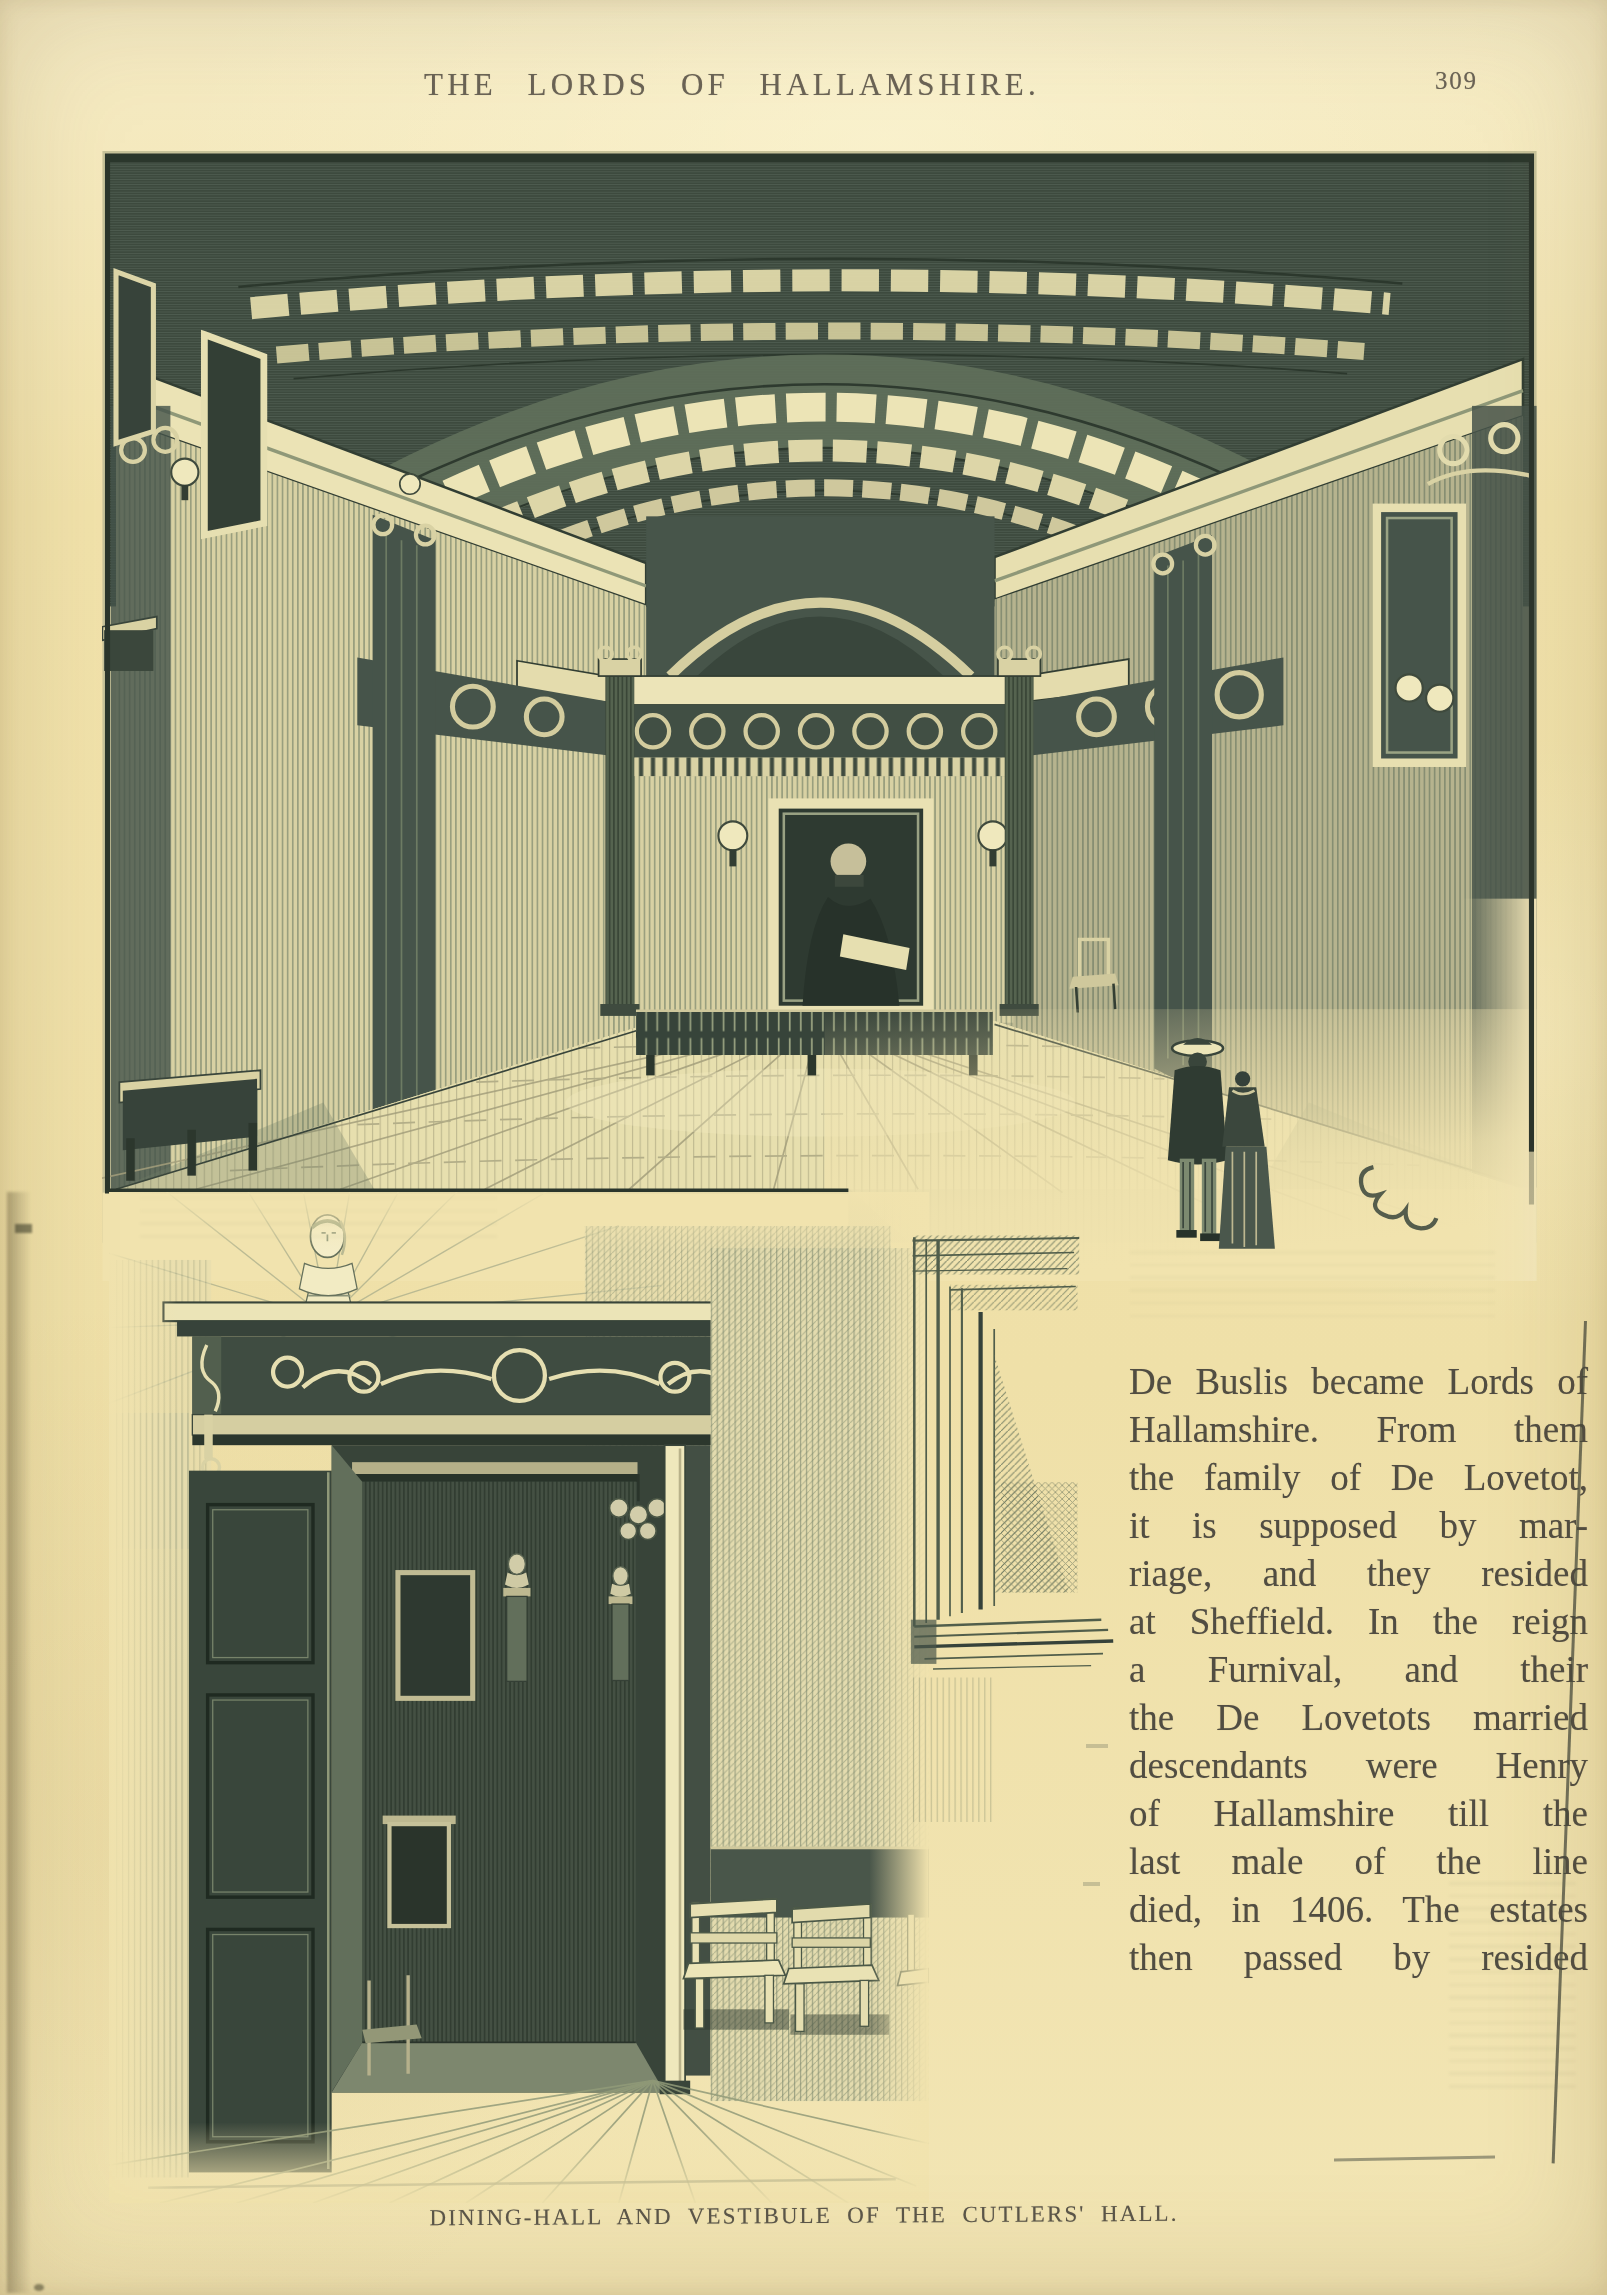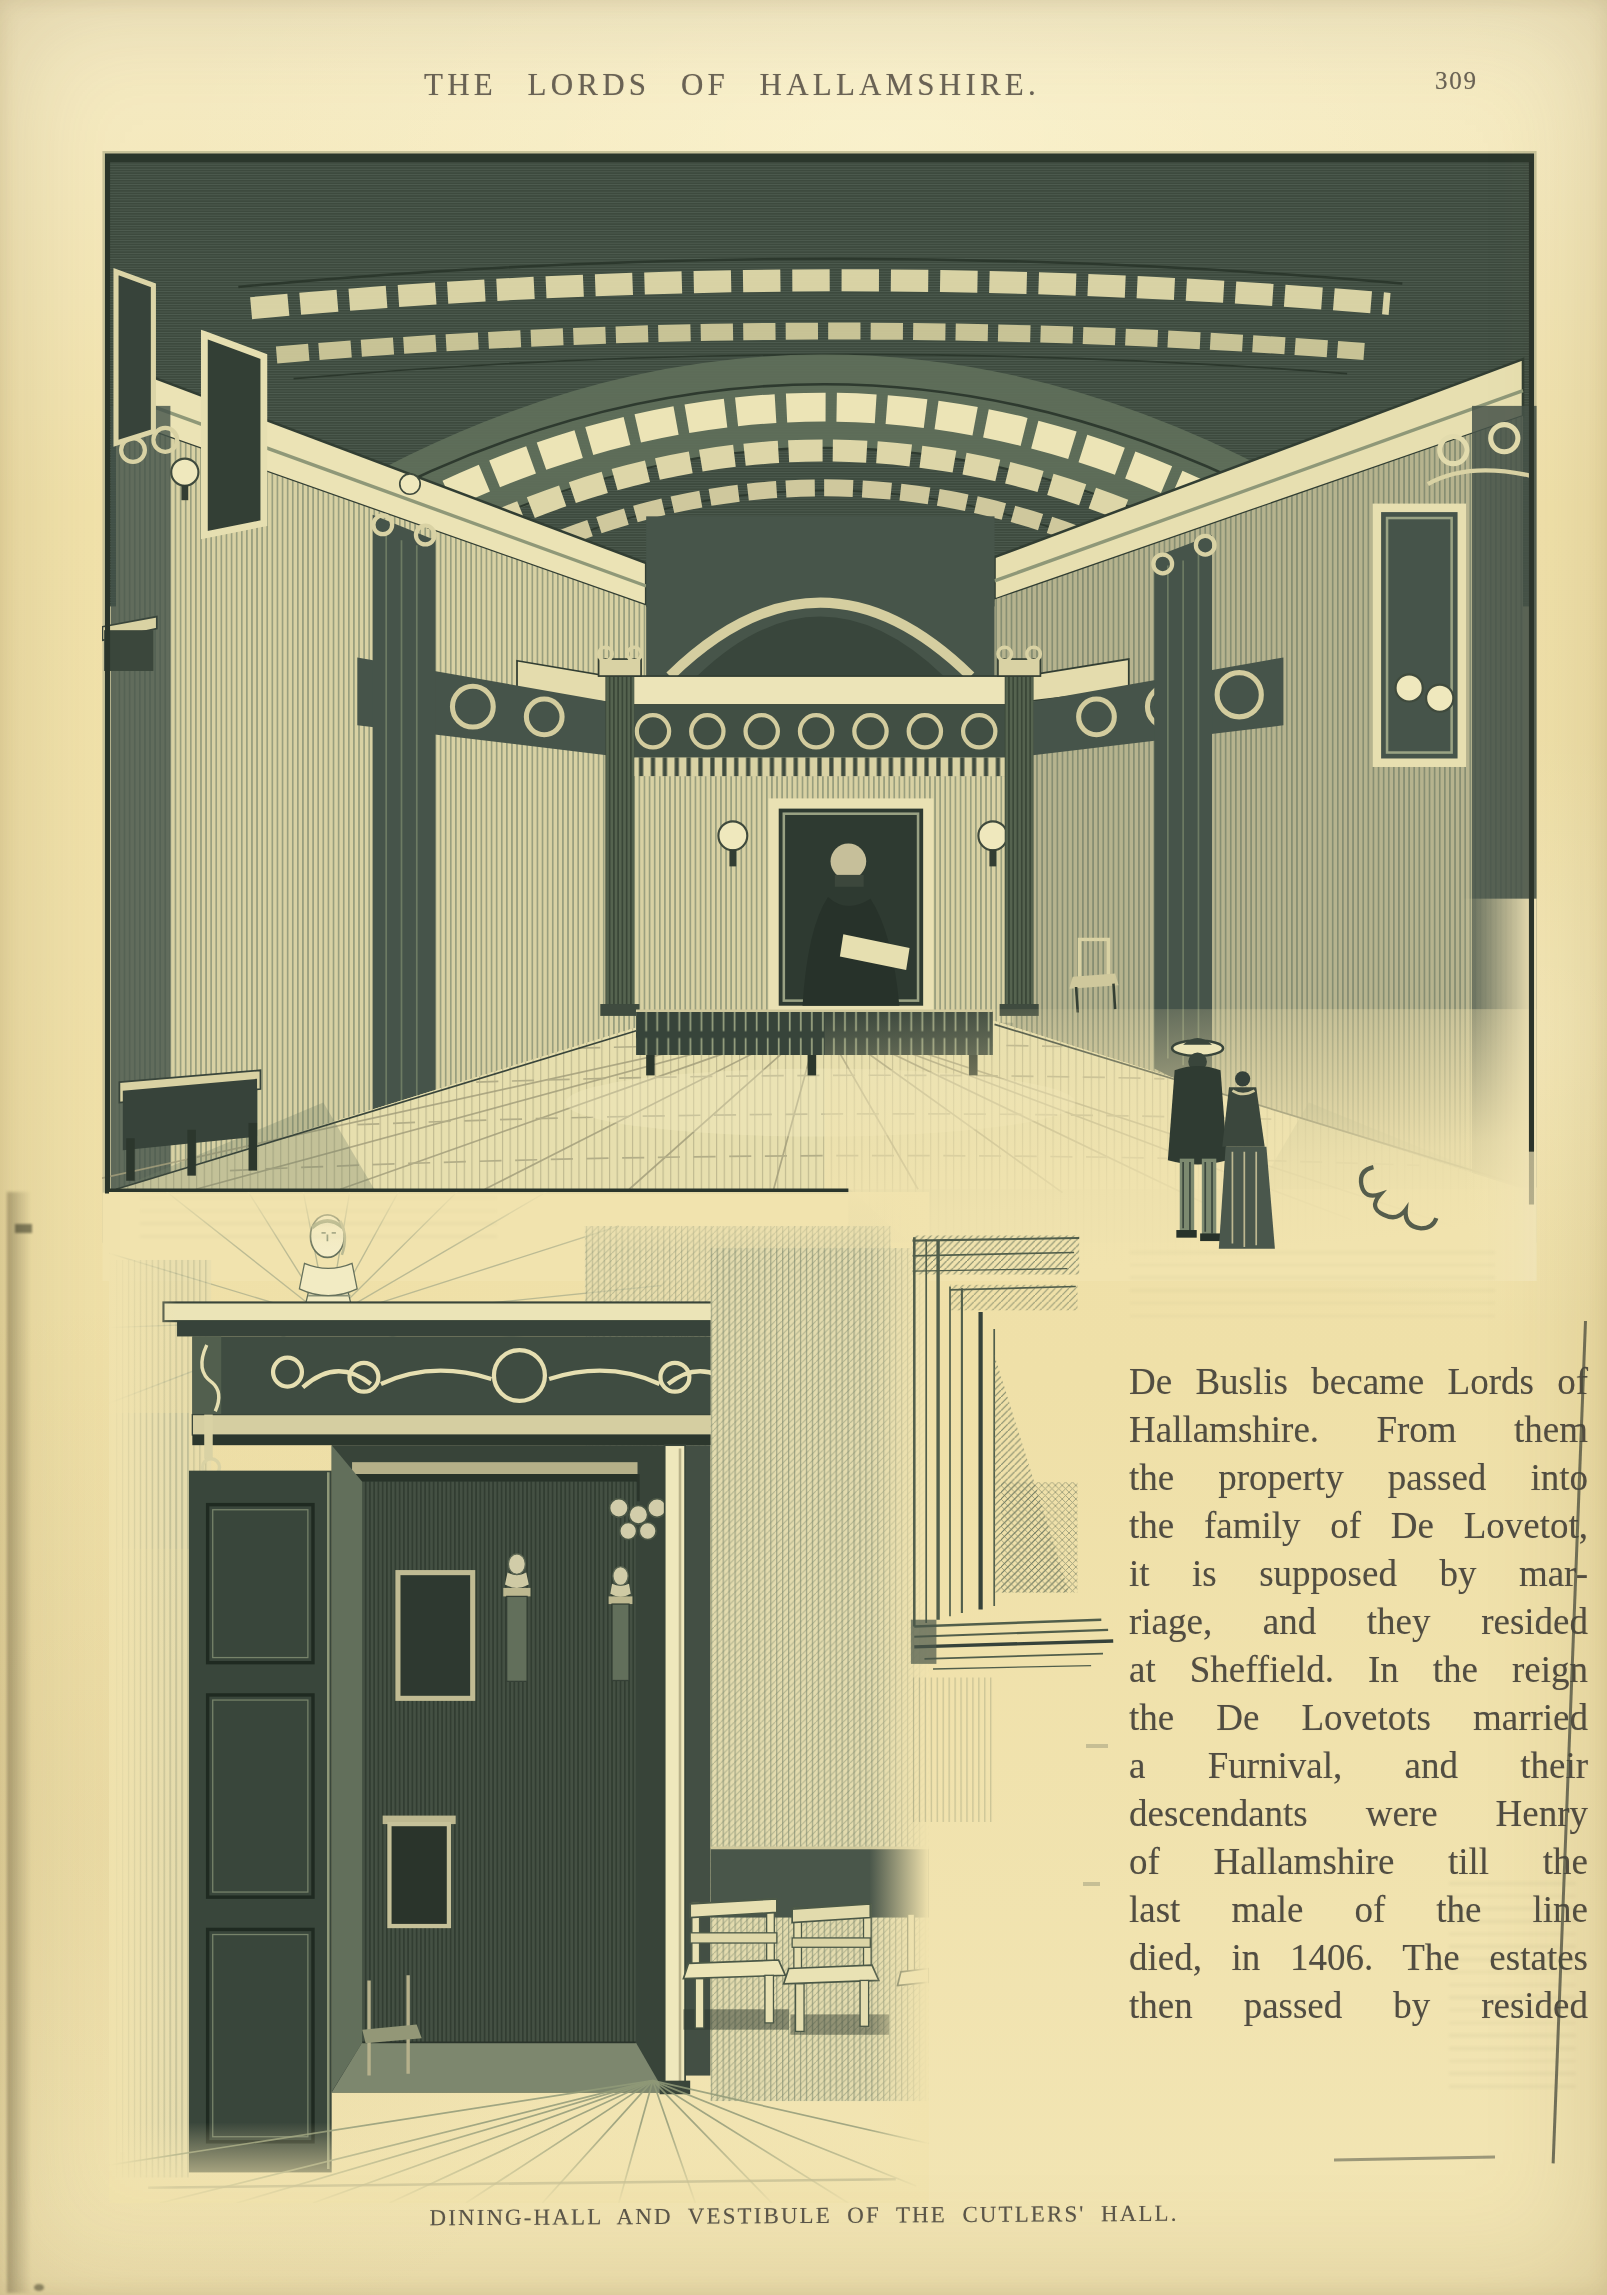--- a/index.html
+++ b/index.html
@@ -541,27 +541,26 @@
       <line x1="40" y1="520" x2="226" y2="516" stroke-width="1.5"></line>
     </g>
     <rect x="14" y="462" width="30" height="52" fill="#4a574a" opacity=".7"></rect>
     <rect x="16" y="530" width="96" height="170" fill="url(#fv)" opacity=".35"></rect>
   </svg>
   </div>
 
   <div class="text-col">
       <div class="tline">De Buslis became Lords of</div>
       <div class="tline">Hallamshire.  From them</div>
-      <div class="tline">the property passed into</div>
       <div class="tline">the family of De Lovetot,</div>
       <div class="tline">it is supposed by mar-</div>
       <div class="tline">riage, and they resided</div>
       <div class="tline">at Sheffield.  In the reign</div>
+      <div class="tline">a Furnival, and their</div>
       <div class="tline">the De Lovetots married</div>
-      <div class="tline">a Furnival, and their</div>
       <div class="tline">descendants were Henry</div>
       <div class="tline">of Hallamshire till the</div>
       <div class="tline">last male of the line</div>
       <div class="tline">died, in 1406.  The estates</div>
       <div class="tline">then passed by resided</div>
     </div>
 
   <div class="caption">DINING-HALL AND VESTIBULE OF THE CUTLERS' HALL.</div>
 
   <div class="edge-rule-v"></div>

